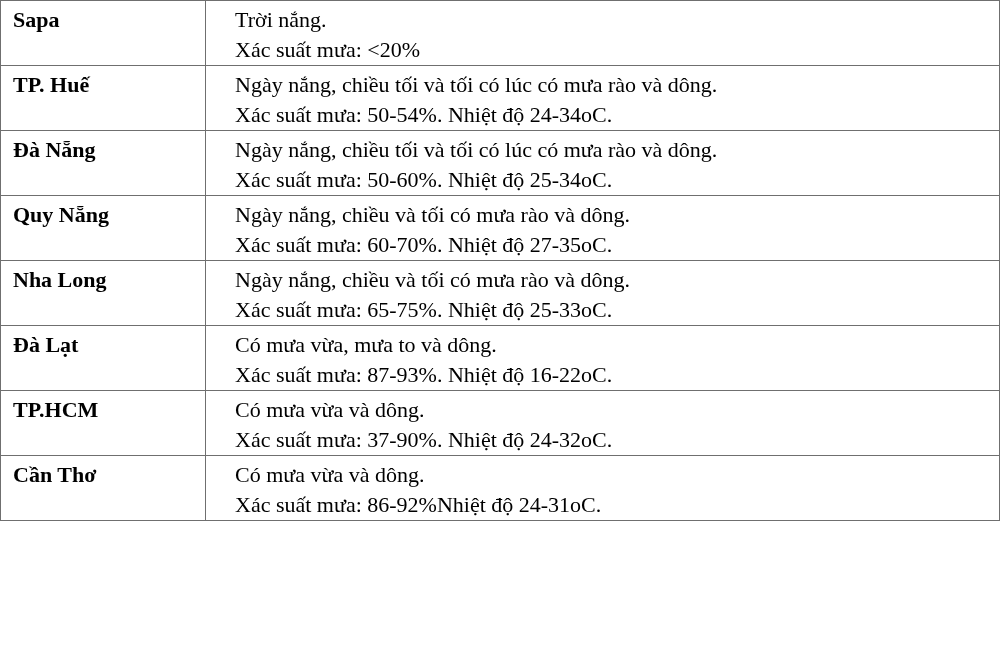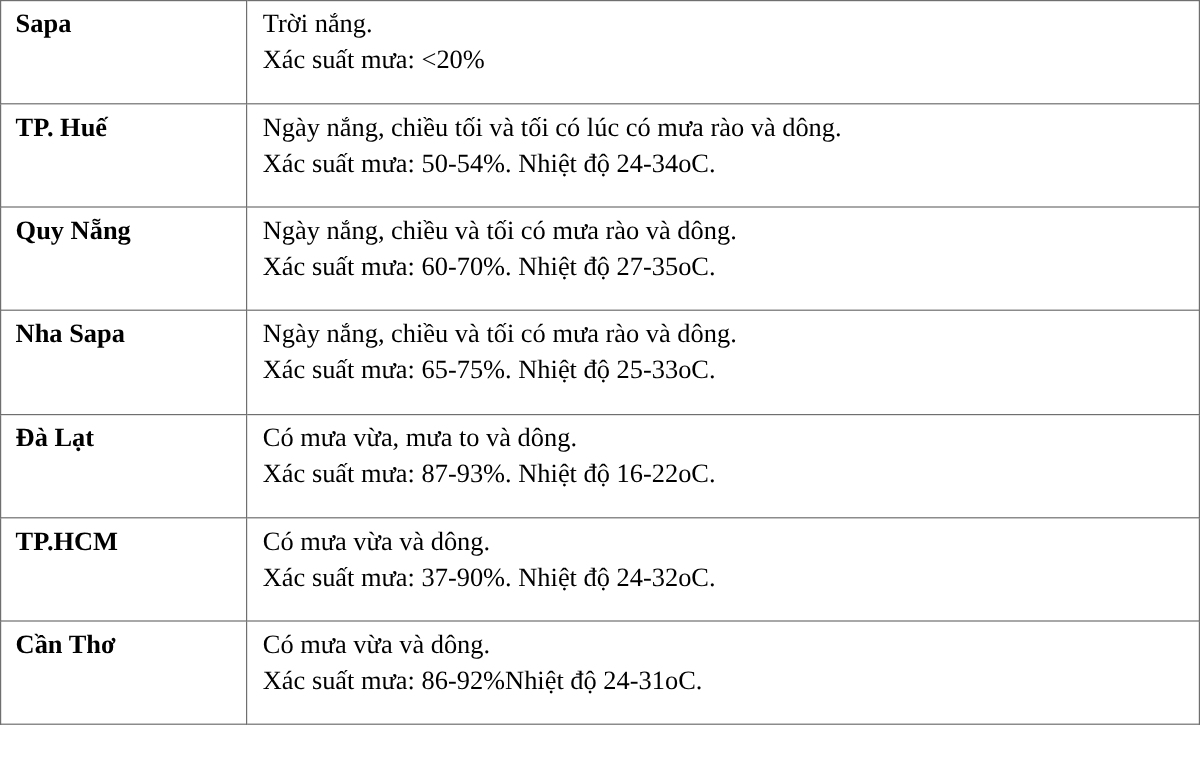--- a/index.html
+++ b/index.html
@@ -9,21 +9,21 @@
   }
   body {
     width: 1000px;
     height: 652px;
     overflow: hidden;
     font-family: "Liberation Serif", "DejaVu Serif", serif;
     color: #000000;
   }
   table.forecast-table {
     width: 1000px;
-    height: 604px;
+    height: 496px;
     border-collapse: collapse;
     table-layout: fixed;
   }
   table.forecast-table td {
     border: 1.5px solid #6f6f6f;
     vertical-align: top;
     font-size: 22px;
     line-height: 30px;
     background: #ffffff;
   }
@@ -34,20 +34,21 @@
     white-space: nowrap;
   }
   td.forecast-cell {
     padding: 4px 6px 0 13px;
   }
   tr.weather-row {
     height: 65px;
   }
   .forecast-line {
     white-space: nowrap;
+    margin-left: 16px;
   }
 </style>
 </head>
 <body>
 
 <table class="forecast-table">
   <tbody>
     <tr class="weather-row">
       <td class="city-cell"><span>Sapa</span></td>
       <td class="forecast-cell">
@@ -56,28 +57,35 @@
       </td>
     </tr>
     <tr class="weather-row">
       <td class="city-cell"><span>TP. Huế</span></td>
       <td class="forecast-cell">
         <div class="forecast-line">Ngày nắng, chiều tối và tối có lúc có mưa rào và dông.</div>
         <div class="forecast-line">Xác suất mưa: 50-54%. Nhiệt độ 24-34oC.</div>
       </td>
     </tr>
     <tr class="weather-row">
+      <td class="city-cell"><span>Đà Nẵng</span></td>
+      <td class="forecast-cell">
+        <div class="forecast-line">Ngày nắng, chiều tối và tối có lúc có mưa rào và dông.</div>
+        <div class="forecast-line">Xác suất mưa: 50-60%. Nhiệt độ 25-34oC.</div>
+      </td>
+    </tr>
+    <tr class="weather-row">
       <td class="city-cell"><span>Quy Nẵng</span></td>
       <td class="forecast-cell">
         <div class="forecast-line">Ngày nắng, chiều và tối có mưa rào và dông.</div>
         <div class="forecast-line">Xác suất mưa: 60-70%. Nhiệt độ 27-35oC.</div>
       </td>
     </tr>
     <tr class="weather-row">
-      <td class="city-cell"><span>Nha Sapa</span></td>
+      <td class="city-cell"><span>Nha Long</span></td>
       <td class="forecast-cell">
         <div class="forecast-line">Ngày nắng, chiều và tối có mưa rào và dông.</div>
         <div class="forecast-line">Xác suất mưa: 65-75%. Nhiệt độ 25-33oC.</div>
       </td>
     </tr>
     <tr class="weather-row">
       <td class="city-cell"><span>Đà Lạt</span></td>
       <td class="forecast-cell">
         <div class="forecast-line">Có mưa vừa, mưa to và dông.</div>
         <div class="forecast-line">Xác suất mưa: 87-93%. Nhiệt độ 16-22oC.</div>

